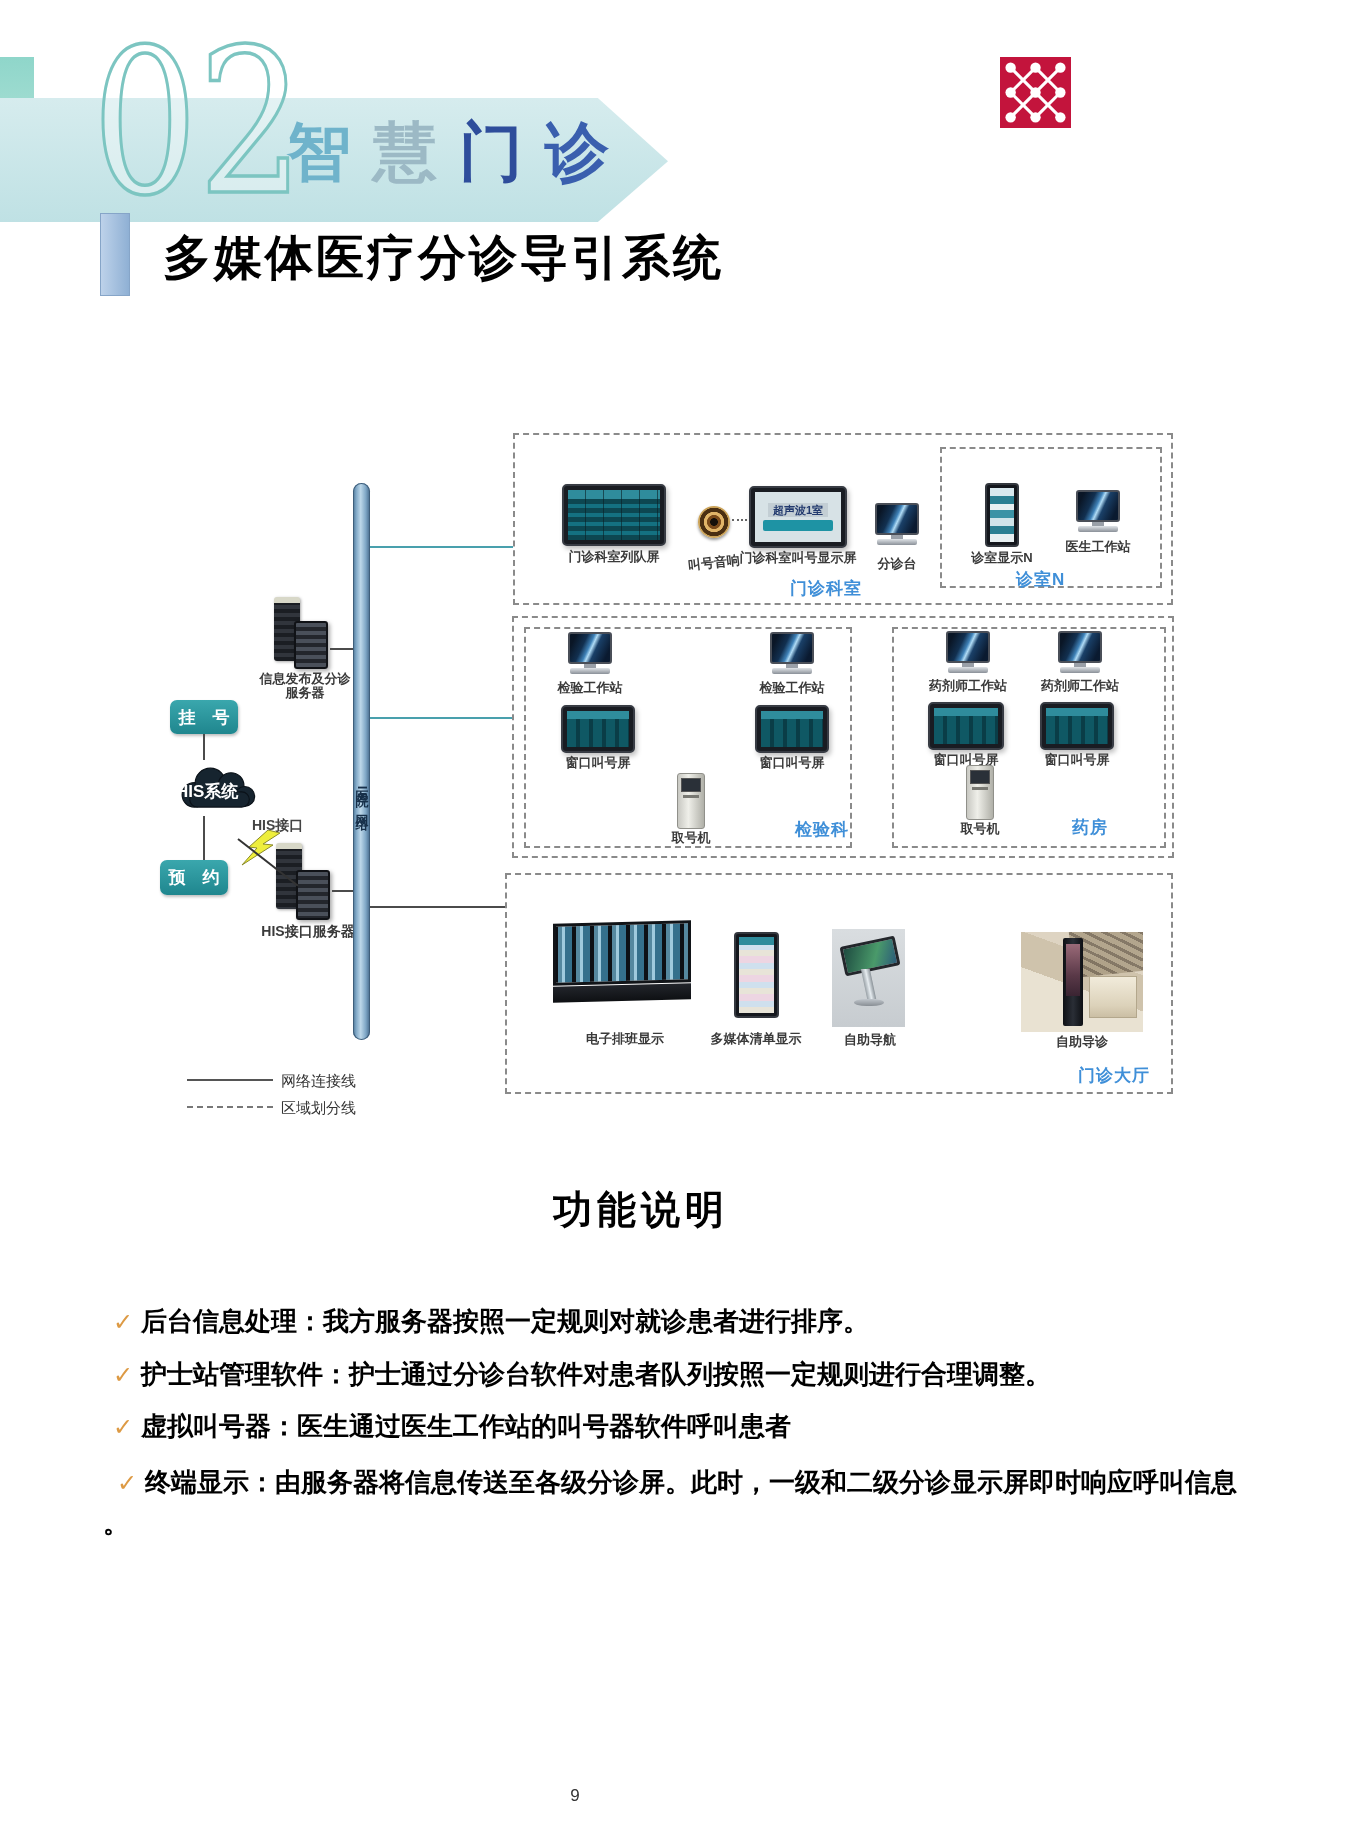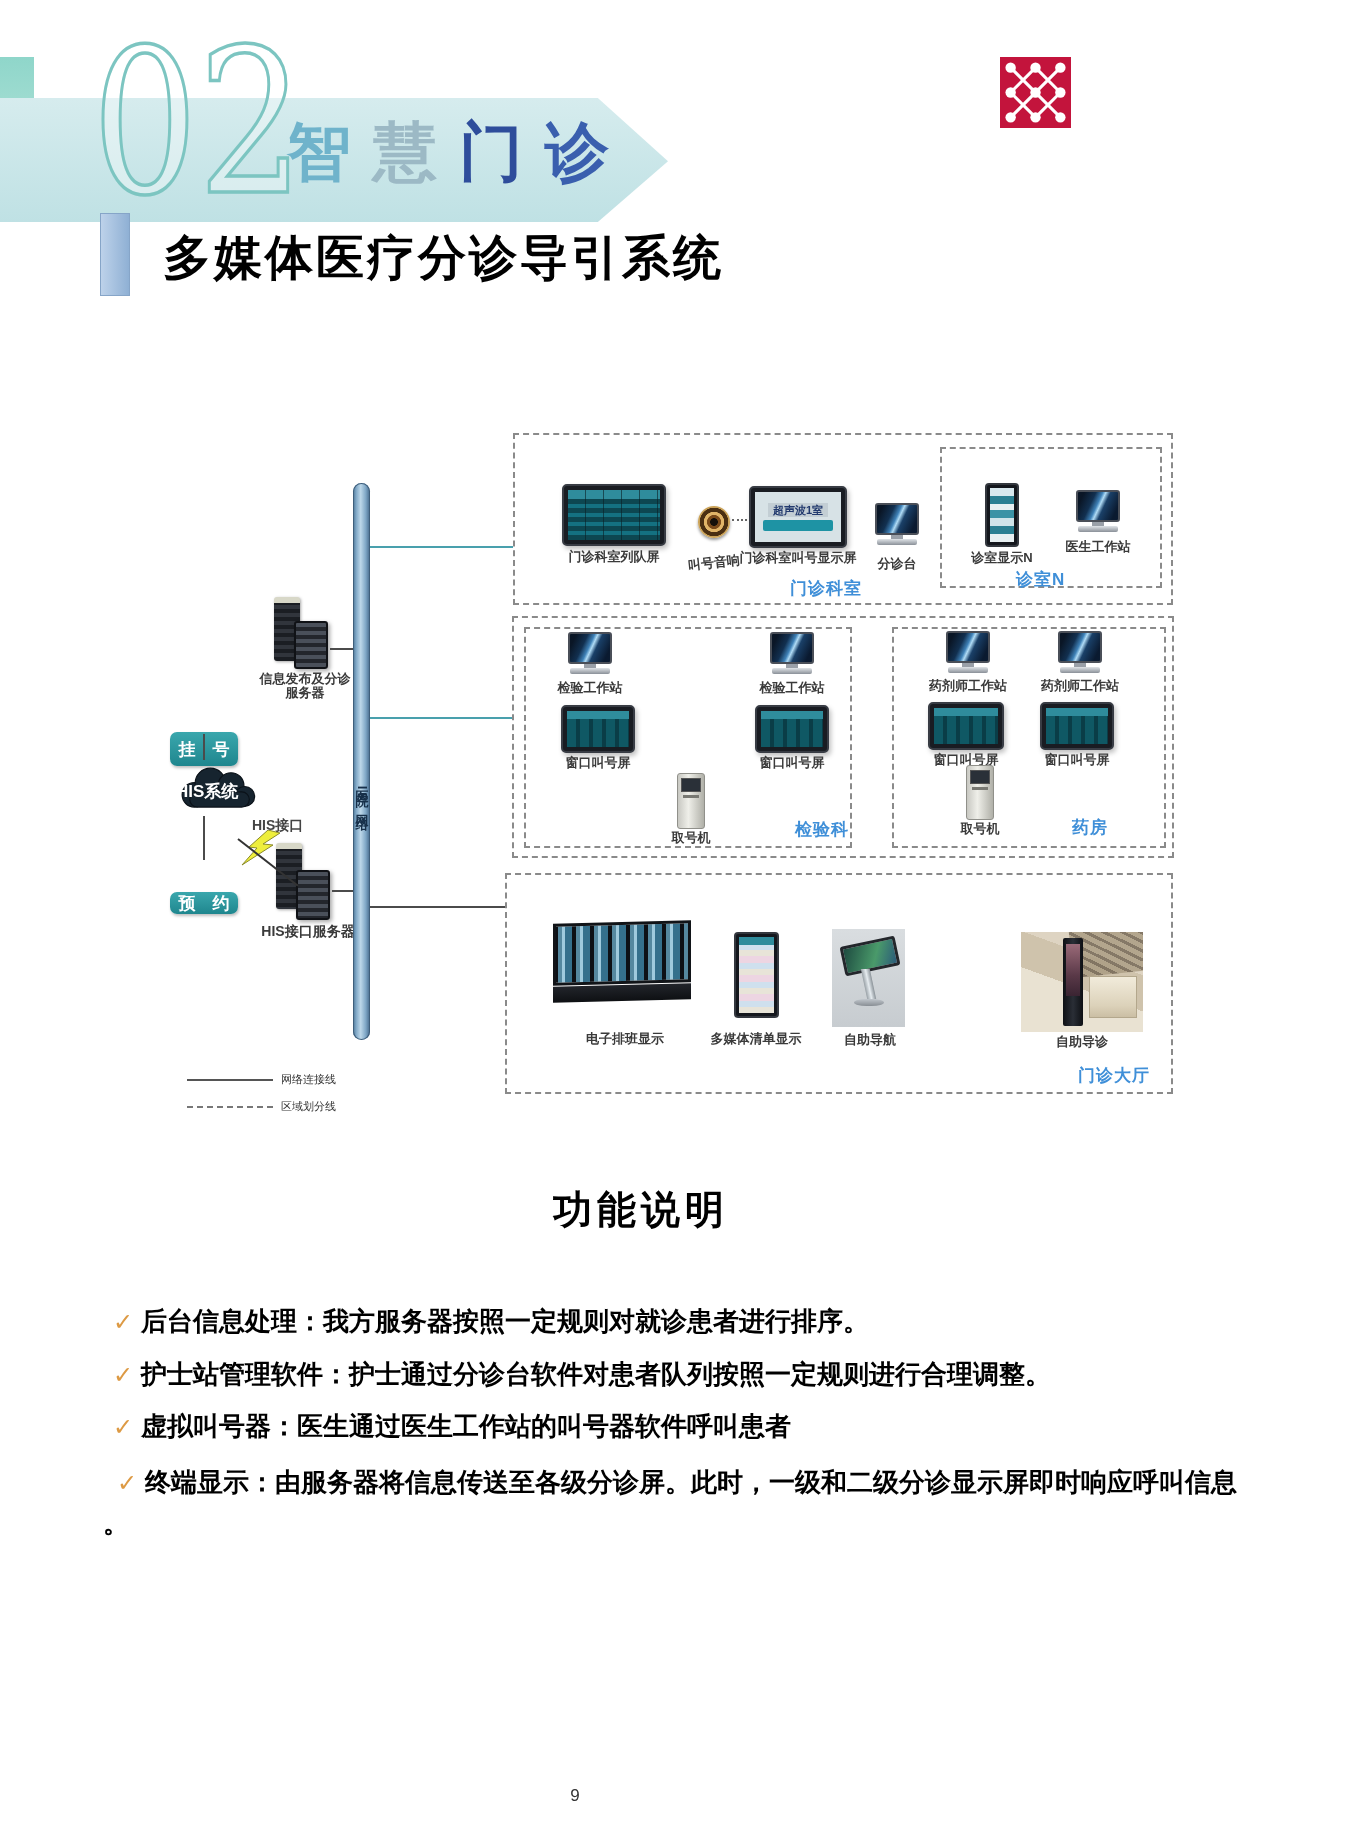--- a/index.html
+++ b/index.html
@@ -45,21 +45,21 @@
   
   .bus { left:353px; top:483px; width:17px; height:557px; border-radius:9px;
     background:linear-gradient(90deg,#4a7392 0%,#7fa7c6 18%,#bcd7e9 45%,#7fa7c6 75%,#44688a 100%);
     box-shadow:inset 0 0 0 1px #3f5f7c; }
   .bus-label { position:absolute; left:50%; top:56%; transform:translate(-50%,-50%);
     writing-mode:vertical-rl; font-size:13px; font-weight:700; color:#17304a; letter-spacing:3px; white-space:nowrap; }
 
   
   .pill { background:linear-gradient(180deg,#3aa7ad,#1f868e); border-radius:7px; color:#fff;
     font-weight:700; font-size:17px; display:flex; align-items:center; justify-content:center;
-    box-shadow:1px 2px 3px rgba(0,0,0,.25); white-space:nowrap;margin-top:32px; }
+    box-shadow:1px 2px 3px rgba(0,0,0,.25); white-space:nowrap; }
 
   
   .cloud-text { color:#fff; font-size:17px; font-weight:700; text-align:left; white-space:nowrap; }
 
   
   .sv-back { background:linear-gradient(180deg,#d8d8c8 0,#d8d8c8 6px,transparent 6px),
              repeating-linear-gradient(180deg,#31353c 0 4px,#1b1e23 4px 8px);
     background-color:#23262b; border-radius:3px; box-shadow:1px 1px 3px rgba(0,0,0,.35); }
   .sv-front { background:repeating-linear-gradient(180deg,#4a505a 0 4px,#23262c 4px 8px);
     border:2px solid #101216; border-radius:3px; box-shadow:2px 2px 4px rgba(0,0,0,.35); box-sizing:border-box; }
@@ -122,21 +122,21 @@
   .ph-totem { position:absolute; left:42px; top:6px; width:20px; height:88px; border-radius:2px;
     background:linear-gradient(90deg,#0e1014,#2a2e36 50%,#0e1014); }
   .ph-totem-scr { position:absolute; left:45px; top:12px; width:14px; height:52px;
     background:linear-gradient(180deg,#9a6a78,#5a3948 60%,#3a2432); }
   .ph-counter { position:absolute; left:68px; top:44px; width:48px; height:42px;
     background:linear-gradient(180deg,#f2ecdc,#dcd2ba 70%,#c9bda2); box-shadow:inset 0 0 0 1px #b3a78c; }
 
   
   .legend-solid { width:86px; height:2px; background:#555; }
   .legend-dashed { width:86px; border-top:2px dashed #777; }
-  .legend-txt { font-size:11px; color:#333; white-space:nowrap; }
+  .legend-txt { font-size:15px; color:#333; white-space:nowrap; }
 
   
   .func-h { font-family:"Liberation Serif","DejaVu Serif",serif; font-weight:700; font-size:39px;
     letter-spacing:5px; color:#000; white-space:nowrap;text-align:right; }
   .fitem { font-size:26px; font-weight:700; color:#000; line-height:40px; width:1155px; }
   .fcheck { color:#dd9a44; margin-right:8px; font-size:24px; font-weight:400; }
   .pagenum { font-size:17px; color:#333; text-align:center; }
 </style>
 </head>
 <body>
@@ -201,21 +201,21 @@
       </g>
     </svg>
     <div class="cloud-text abs" style="left:0;top:22px;width:84px;">HIS系统</div>
   </div>
 
   <div class="abs" style="left:252px;top:817px;font-size:14px;font-weight:700;color:#444;white-space:nowrap;">HIS接口</div>
   <svg class="abs" style="left:240px;top:830px;" width="44" height="36" viewBox="0 0 44 36">
     <polygon points="28,0 9,17 17,18 2,35 33,15 23,14 40,3" fill="#eeee3c" stroke="#8a8a2a" stroke-width="1"></polygon>
   </svg>
 
-  <div class="abs pill" style="left:170px;top:860px;width:68px;height:22px;">预　约</div>
+  <div class="abs pill" style="left:160px;top:860px;width:68px;height:35px;">预　约</div>
 
   <div class="abs" style="left:276px;top:843px;width:60px;height:78px;">
     <div class="sv-back abs" style="left:0;top:0;width:26px;height:66px;"></div>
     <div class="sv-front abs" style="left:20px;top:27px;width:34px;height:50px;"></div>
   </div>
   <div class="abs dev-lbl" style="left:248px;top:924px;width:120px;font-size:14px;">HIS接口服务器</div>
 
   <div class="abs vline" style="left:203px;top:734px;height:26px;"></div>
   <div class="abs vline" style="left:203px;top:816px;height:44px;"></div>
   <div class="abs diag" style="left:238px;top:838px;width:76px;transform:rotate(38deg);"></div>

